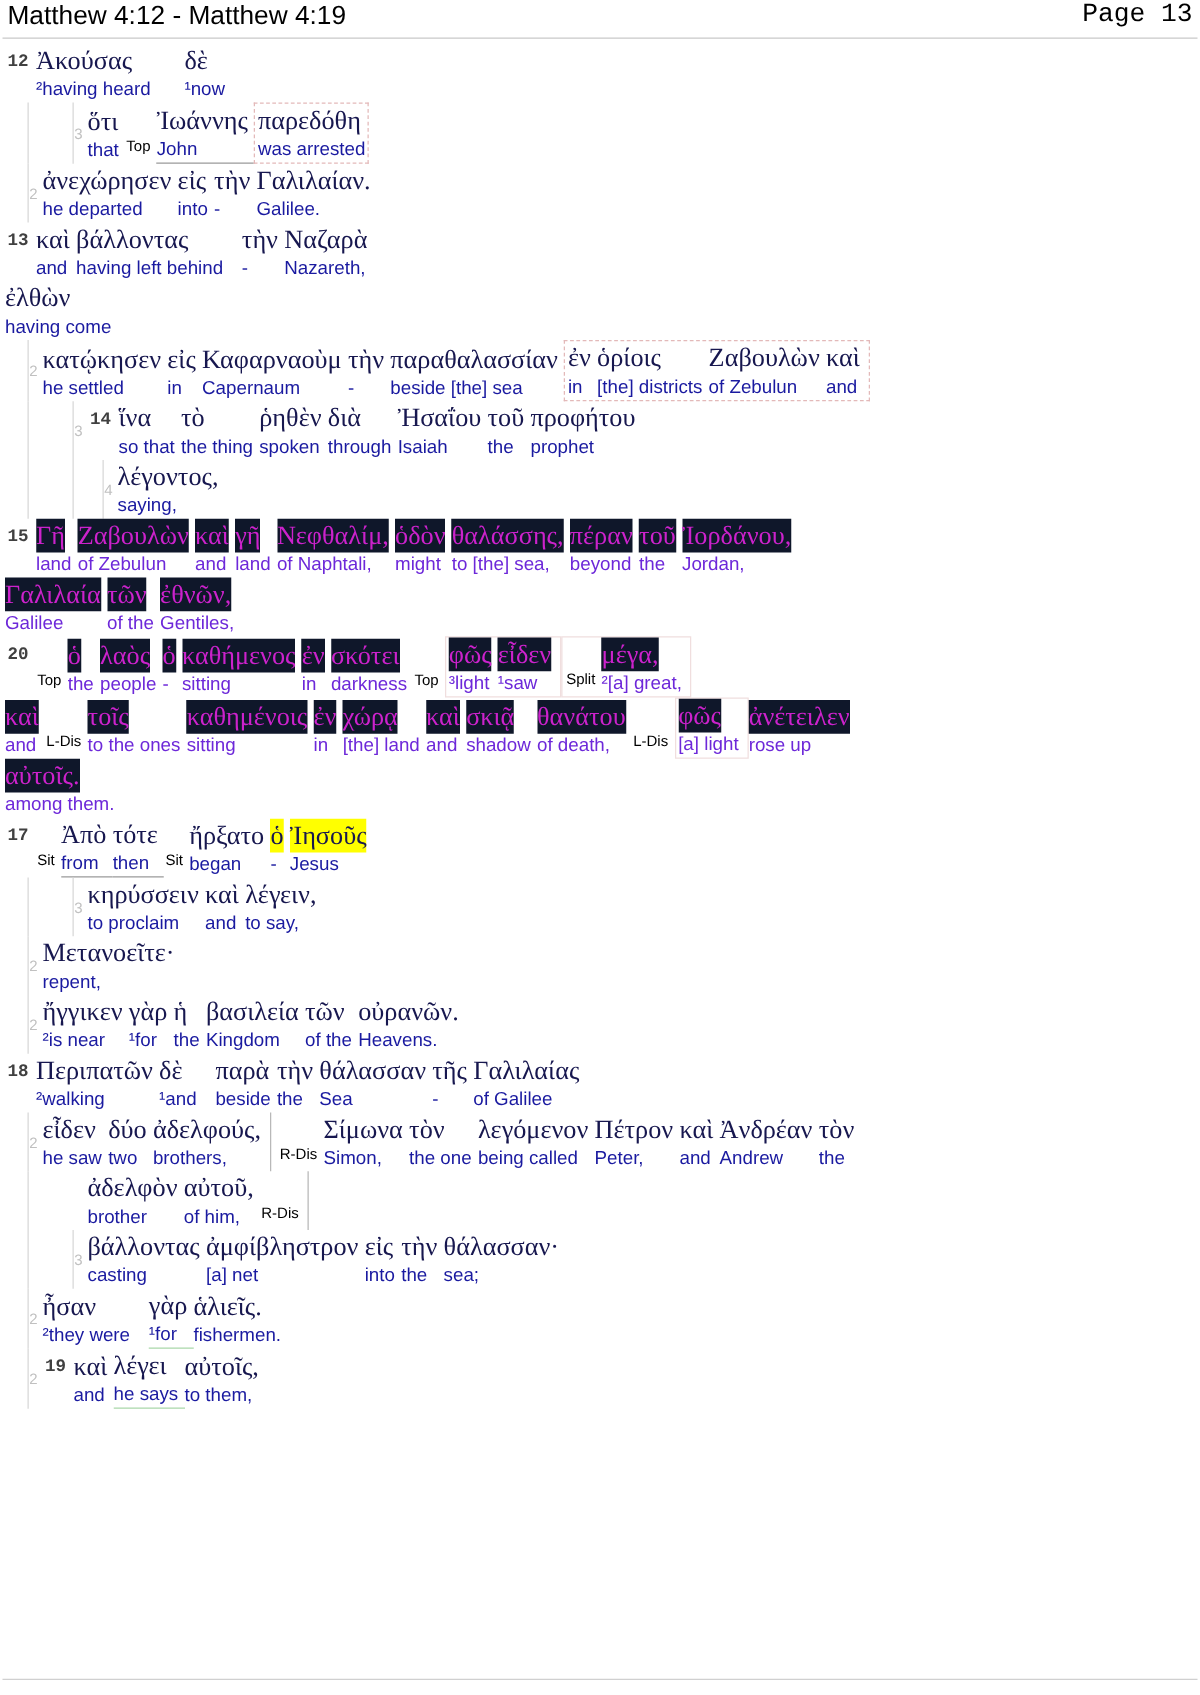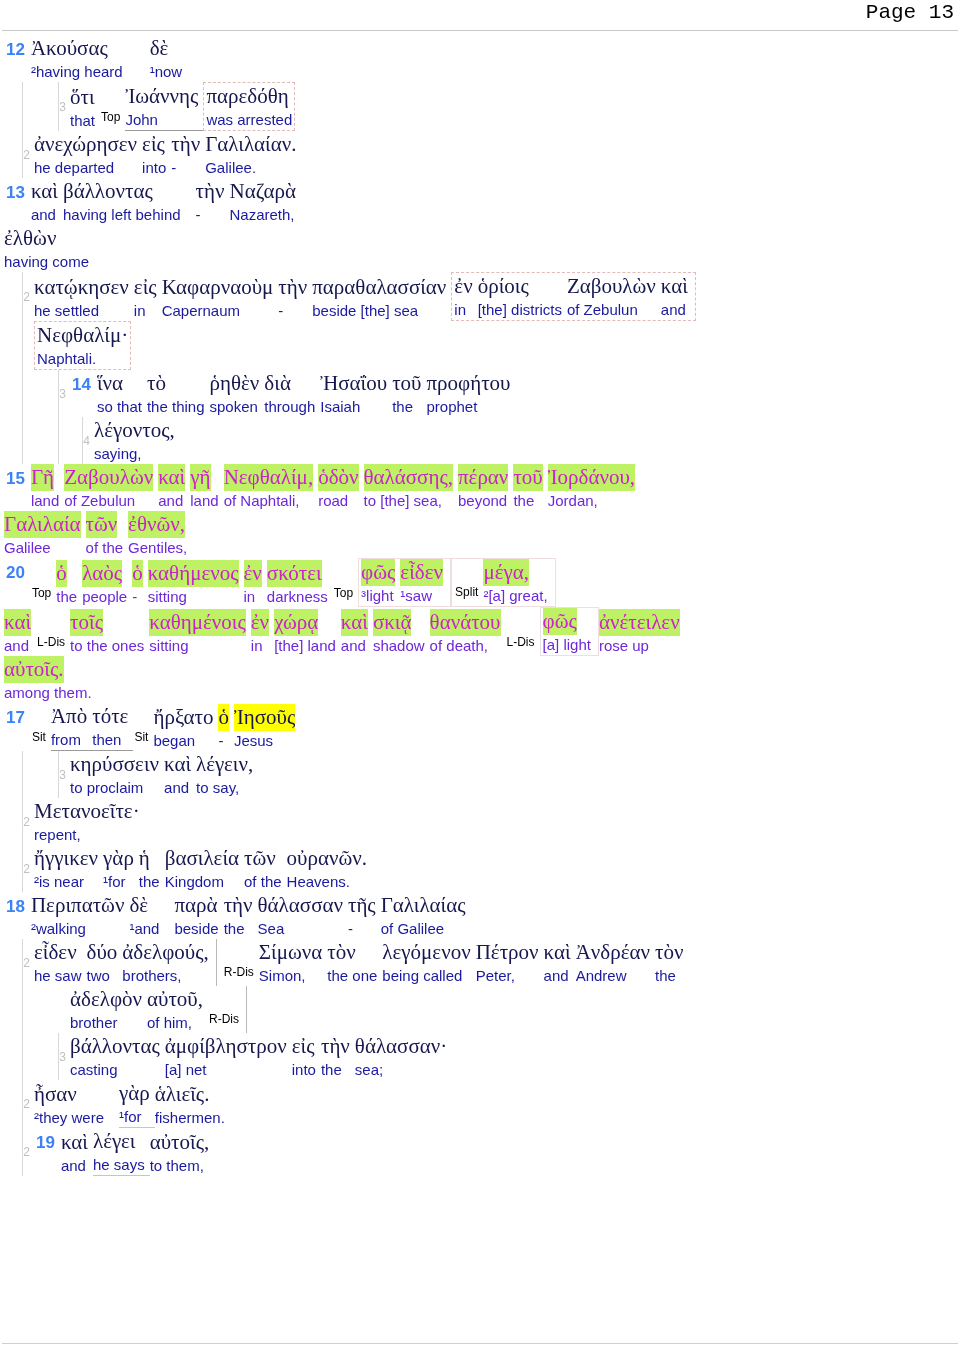--- a/index.html
+++ b/index.html
@@ -83,24 +83,24 @@
     bottom: 0;
     width: 1px;
     background: #d8d8d8;
   }
   .guide.g1 { left: 22px; }
   .guide.g2 { left: 58px; }
   .guide.g3 { left: 82px; }
 
   .vnum {
     flex: 0 0 auto;
-    color: #3b82f6;
+    color: #404040;
     font-weight: bold;
-    font-size: 17px;
-    font-family: Liberation Sans, sans-serif;
+    font-size: 14px;
+    font-family: Liberation Mono, monospace;
     line-height: 30px;
     padding: 0 6px 0 2px;
     white-space: nowrap;
   }
 
   
   .wordrow {
     display: flex;
     align-items: flex-end;
     flex-wrap: nowrap;
@@ -122,21 +122,21 @@
   .en {
     font-family: "Liberation Sans", sans-serif;
     font-size: 15px;
     line-height: 20px;
     color: #1a1aa0;
     white-space: nowrap;
   }
 
   
   .hl-cyan .gk {
-    background: #bef264;
+    background: #0f172a;
     color: #cc22cc;
   }
   .hl-cyan .en { color: #6d28d9; }
 
   .hl-yellow .gk {
     background: #ffff00;
     color: #17174f;
   }
 
   
@@ -188,20 +188,21 @@
     right: 2px;
     bottom: 12px;
     height: 1px;
     background: #d0d0d0;
   }
 </style>
 </head>
 <body>
 
 <div class="page-header">
+  <div class="hdr-left">Matthew 4:12 - Matthew 4:19</div>
   <div class="hdr-right">Page 13</div>
 </div>
 <div class="hdr-rule"></div>
 
 <div class="doc-body">
 
   <div class="vline">
     <div class="indent-col lvl0"></div>
     <div class="vnum">12</div>
     <div class="wordrow">
@@ -341,31 +342,20 @@
           <span class="en">of Zebulun</span>
         </div>
         <div class="w">
           <span class="gk">καὶ</span>
           <span class="en">and</span>
         </div>
       </div>
     </div>
   </div>
 
-  <div class="vline">
-    <div class="indent-col lvl2">
-      <div class="guide g1"></div>
-    </div>
-    <div class="wordrow">
-      <div class="w boxed-dash">
-        <span class="gk">Νεφθαλίμ·</span>
-        <span class="en">Naphtali.</span>
-      </div>
-    </div>
-  </div>
 
   <div class="vline">
     <div class="indent-col lvl3">
       <div class="guide g1"></div>
         <div class="guide g2"></div>
       <span>3</span>
     </div>
     <div class="vnum">14</div>
     <div class="wordrow">
       <div class="w">
@@ -433,21 +423,21 @@
       <div class="w hl-cyan">
         <span class="gk">γῆ</span>
         <span class="en">land</span>
       </div>
       <div class="w hl-cyan">
         <span class="gk">Νεφθαλίμ,</span>
         <span class="en">of Naphtali,</span>
       </div>
       <div class="w hl-cyan">
         <span class="gk">ὁδὸν</span>
-        <span class="en">road</span>
+        <span class="en">might</span>
       </div>
       <div class="w hl-cyan">
         <span class="gk">θαλάσσης,</span>
         <span class="en">to [the] sea,</span>
       </div>
       <div class="w hl-cyan">
         <span class="gk">πέραν</span>
         <span class="en">beyond</span>
       </div>
       <div class="w hl-cyan">

